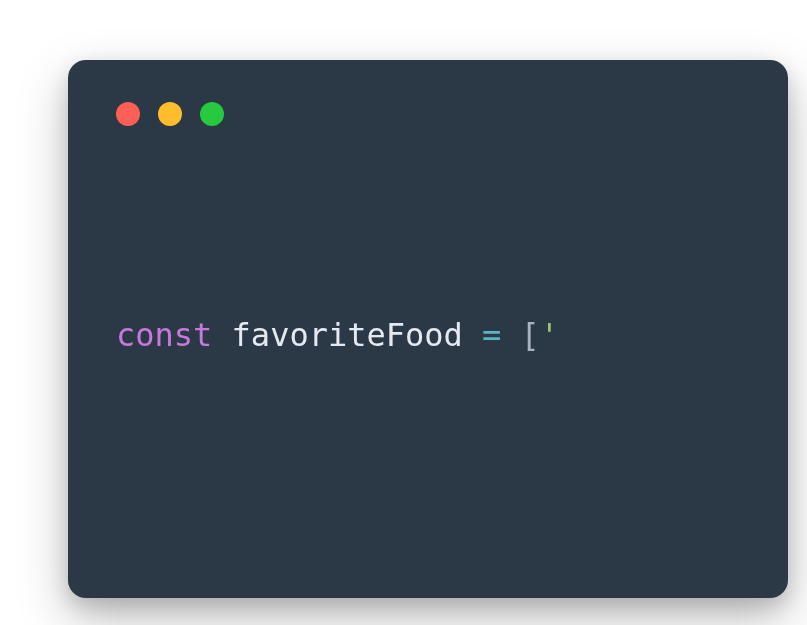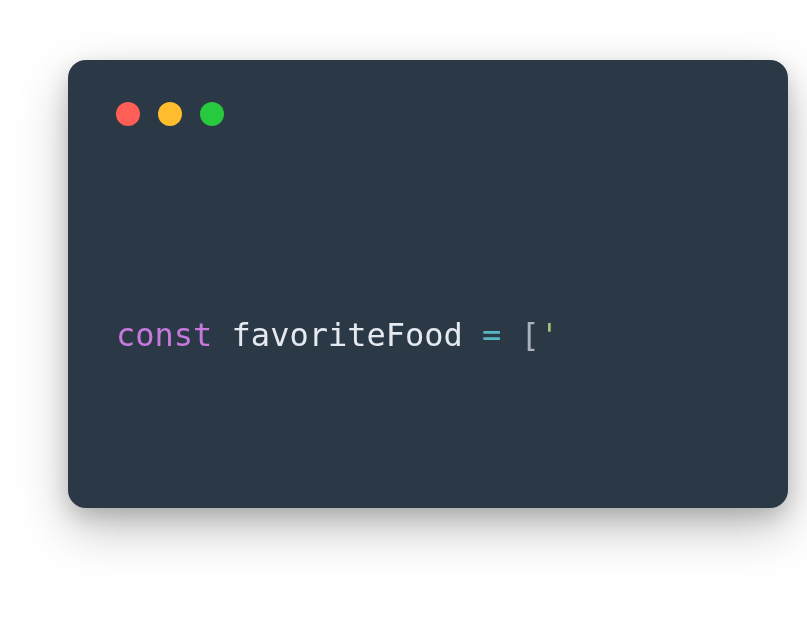--- a/index.html
+++ b/index.html
@@ -13,21 +13,21 @@
       background: #ffffff;
       font-family: 'Menlo', 'Monaco', 'Consolas', monospace;
       position: relative;
       overflow: hidden;
     }
     .editor-window {
       position: absolute;
       top: 60px;
       left: 68px;
       width: 720px;
-      height: 448px;
+      height: 538px;
       background: #2b3846;
       border-radius: 18px;
       box-shadow: 0 20px 50px rgba(0,0,0,0.25), 0 8px 20px rgba(0,0,0,0.15);
       overflow: hidden;
     }
     .titlebar {
       height: 60px;
       display: flex;
       align-items: center;
       padding-left: 48px;

